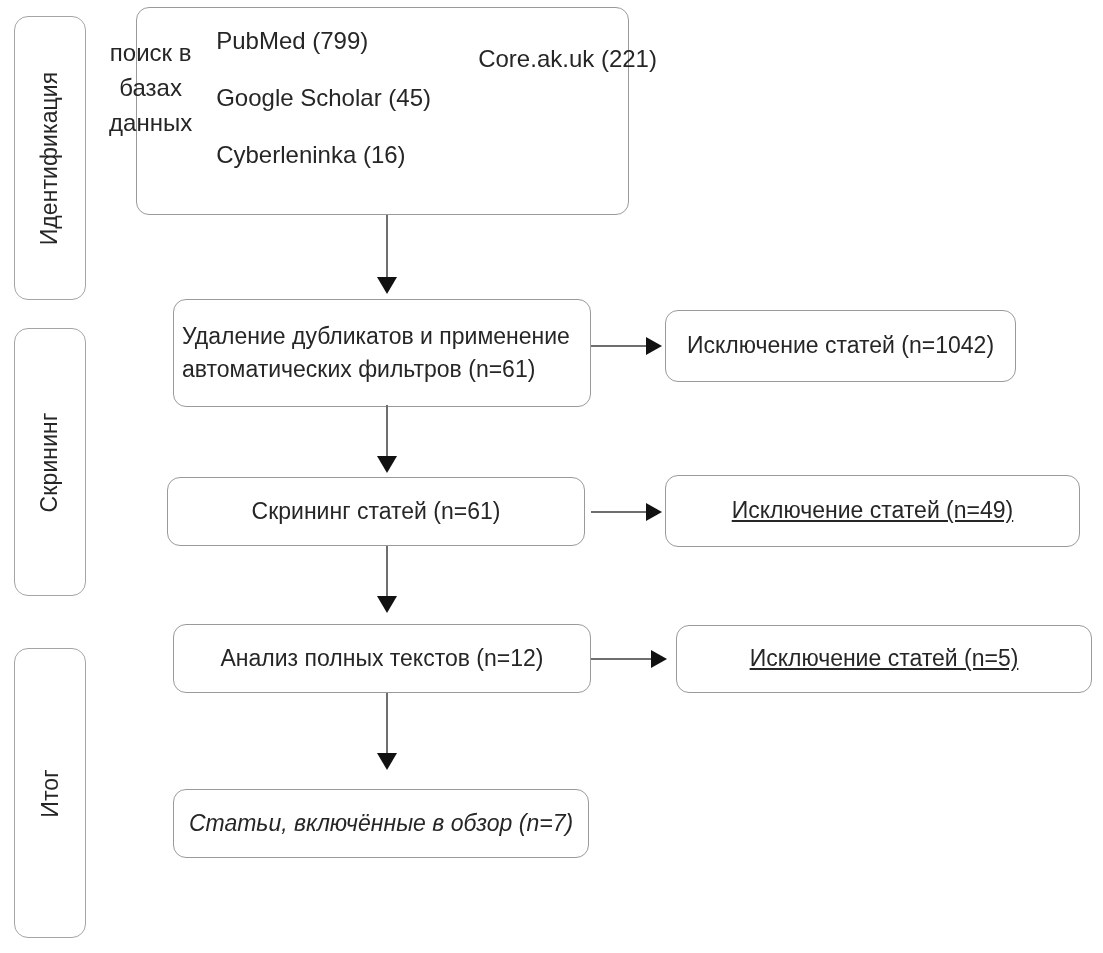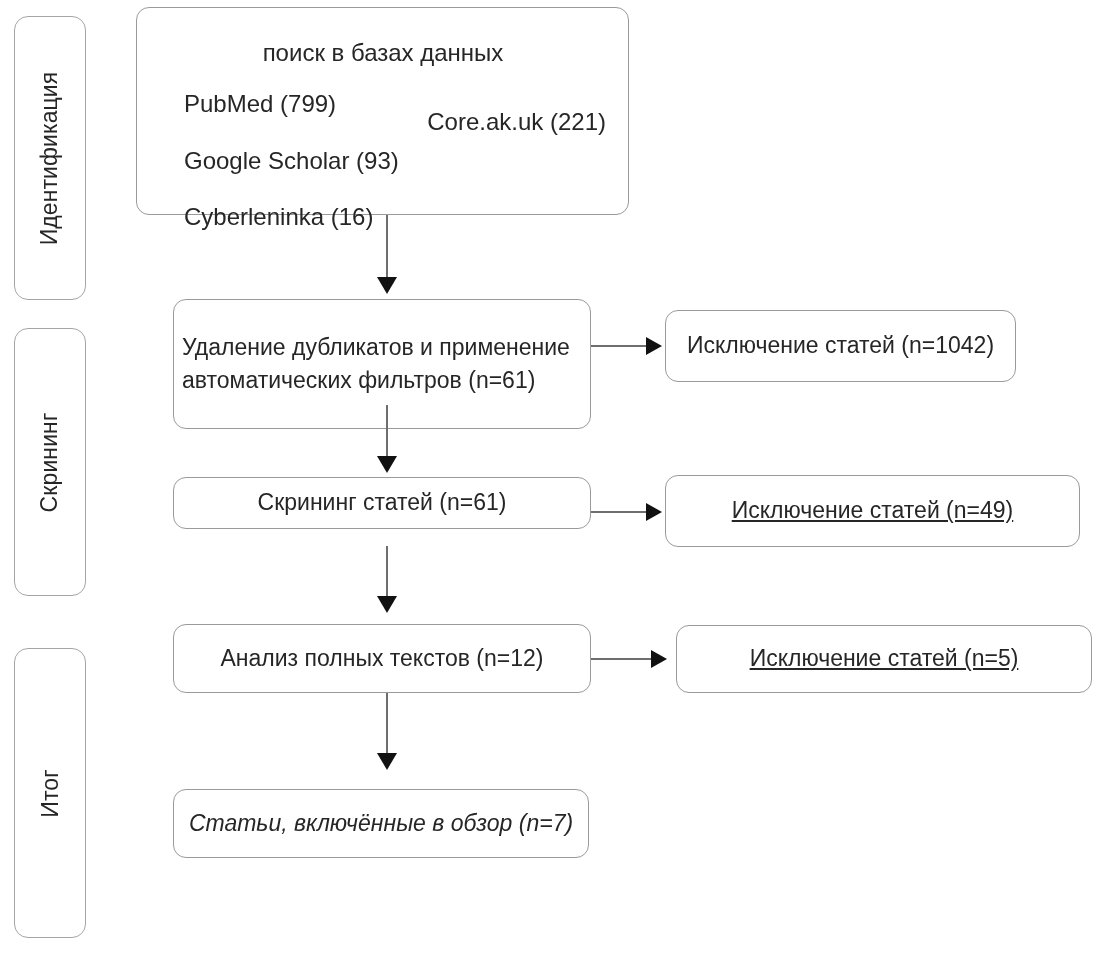--- a/index.html
+++ b/index.html
@@ -49,22 +49,22 @@
     transform: rotate(-90deg);
     white-space: nowrap;
     font-size: 23px;
     color: #262626;
     letter-spacing: 0.1px;
   }
 
   
   .idbox {
     align-items: stretch;
-    justify-content: space-between;
-    flex-direction: column;
+    justify-content: center;
+    flex-direction: row;
     padding: 16px 22px 10px 23px;
   }
   .idbox .heading {
     font-size: 24px;
     text-align: center;
     margin: 12px 0 16px 0;
     color: #262626;
   }
   .idbox .cols {
     display: flex;
@@ -134,48 +134,48 @@
 
   <div class="stage" style="left:14px; top:648px; width:72px; height:290px;">
     <span class="stage-text">Итог</span>
   </div>
 
   <div class="box idbox" style="left:136px; top:7px; width:493px; height:208px;">
     <div class="heading">поиск в базах данных</div>
     <div class="cols">
       <div class="col left">
         <span class="src">PubMed (799)</span>
-        <span class="src">Google Scholar (93)</span>
+        <span class="src">Google Scholar (45)</span>
         <span class="src">Cyberleninka (16)</span>
       </div>
       <div class="col right">
         <span class="src">Core.ak.uk (221)</span>
       </div>
     </div>
   </div>
 
   <div class="vline" style="left:386px; top:215px; height:66px;"></div>
   <div class="arrow-down" style="left:377px; top:277px;"></div>
 
-  <div class="box" style="left:173px; top:299px; width:418px; height:130px;">
+  <div class="box" style="left:173px; top:299px; width:418px; height:108px;">
     <span class="boxtext left-align">Удаление дубликатов и применение
 автоматических фильтров (n=61)</span>
   </div>
 
   <div class="hline" style="left:591px; top:345px; width:57px;"></div>
   <div class="arrow-right" style="left:646px; top:337px;"></div>
 
   <div class="box" style="left:665px; top:310px; width:351px; height:72px;">
     <span class="boxtext">Исключение статей (n=1042)</span>
   </div>
 
   <div class="vline" style="left:386px; top:405px; height:55px;"></div>
   <div class="arrow-down" style="left:377px; top:456px;"></div>
 
-  <div class="box" style="left:173px; top:477px; width:418px; height:52px;">
+  <div class="box" style="left:167px; top:477px; width:418px; height:69px;">
     <span class="boxtext">Скрининг статей (n=61)</span>
   </div>
 
   <div class="hline" style="left:591px; top:511px; width:57px;"></div>
   <div class="arrow-right" style="left:646px; top:503px;"></div>
 
   <div class="box" style="left:665px; top:475px; width:415px; height:72px;text-decoration:underline;">
     <span class="boxtext">Исключение статей (n=49)</span>
   </div>
 

